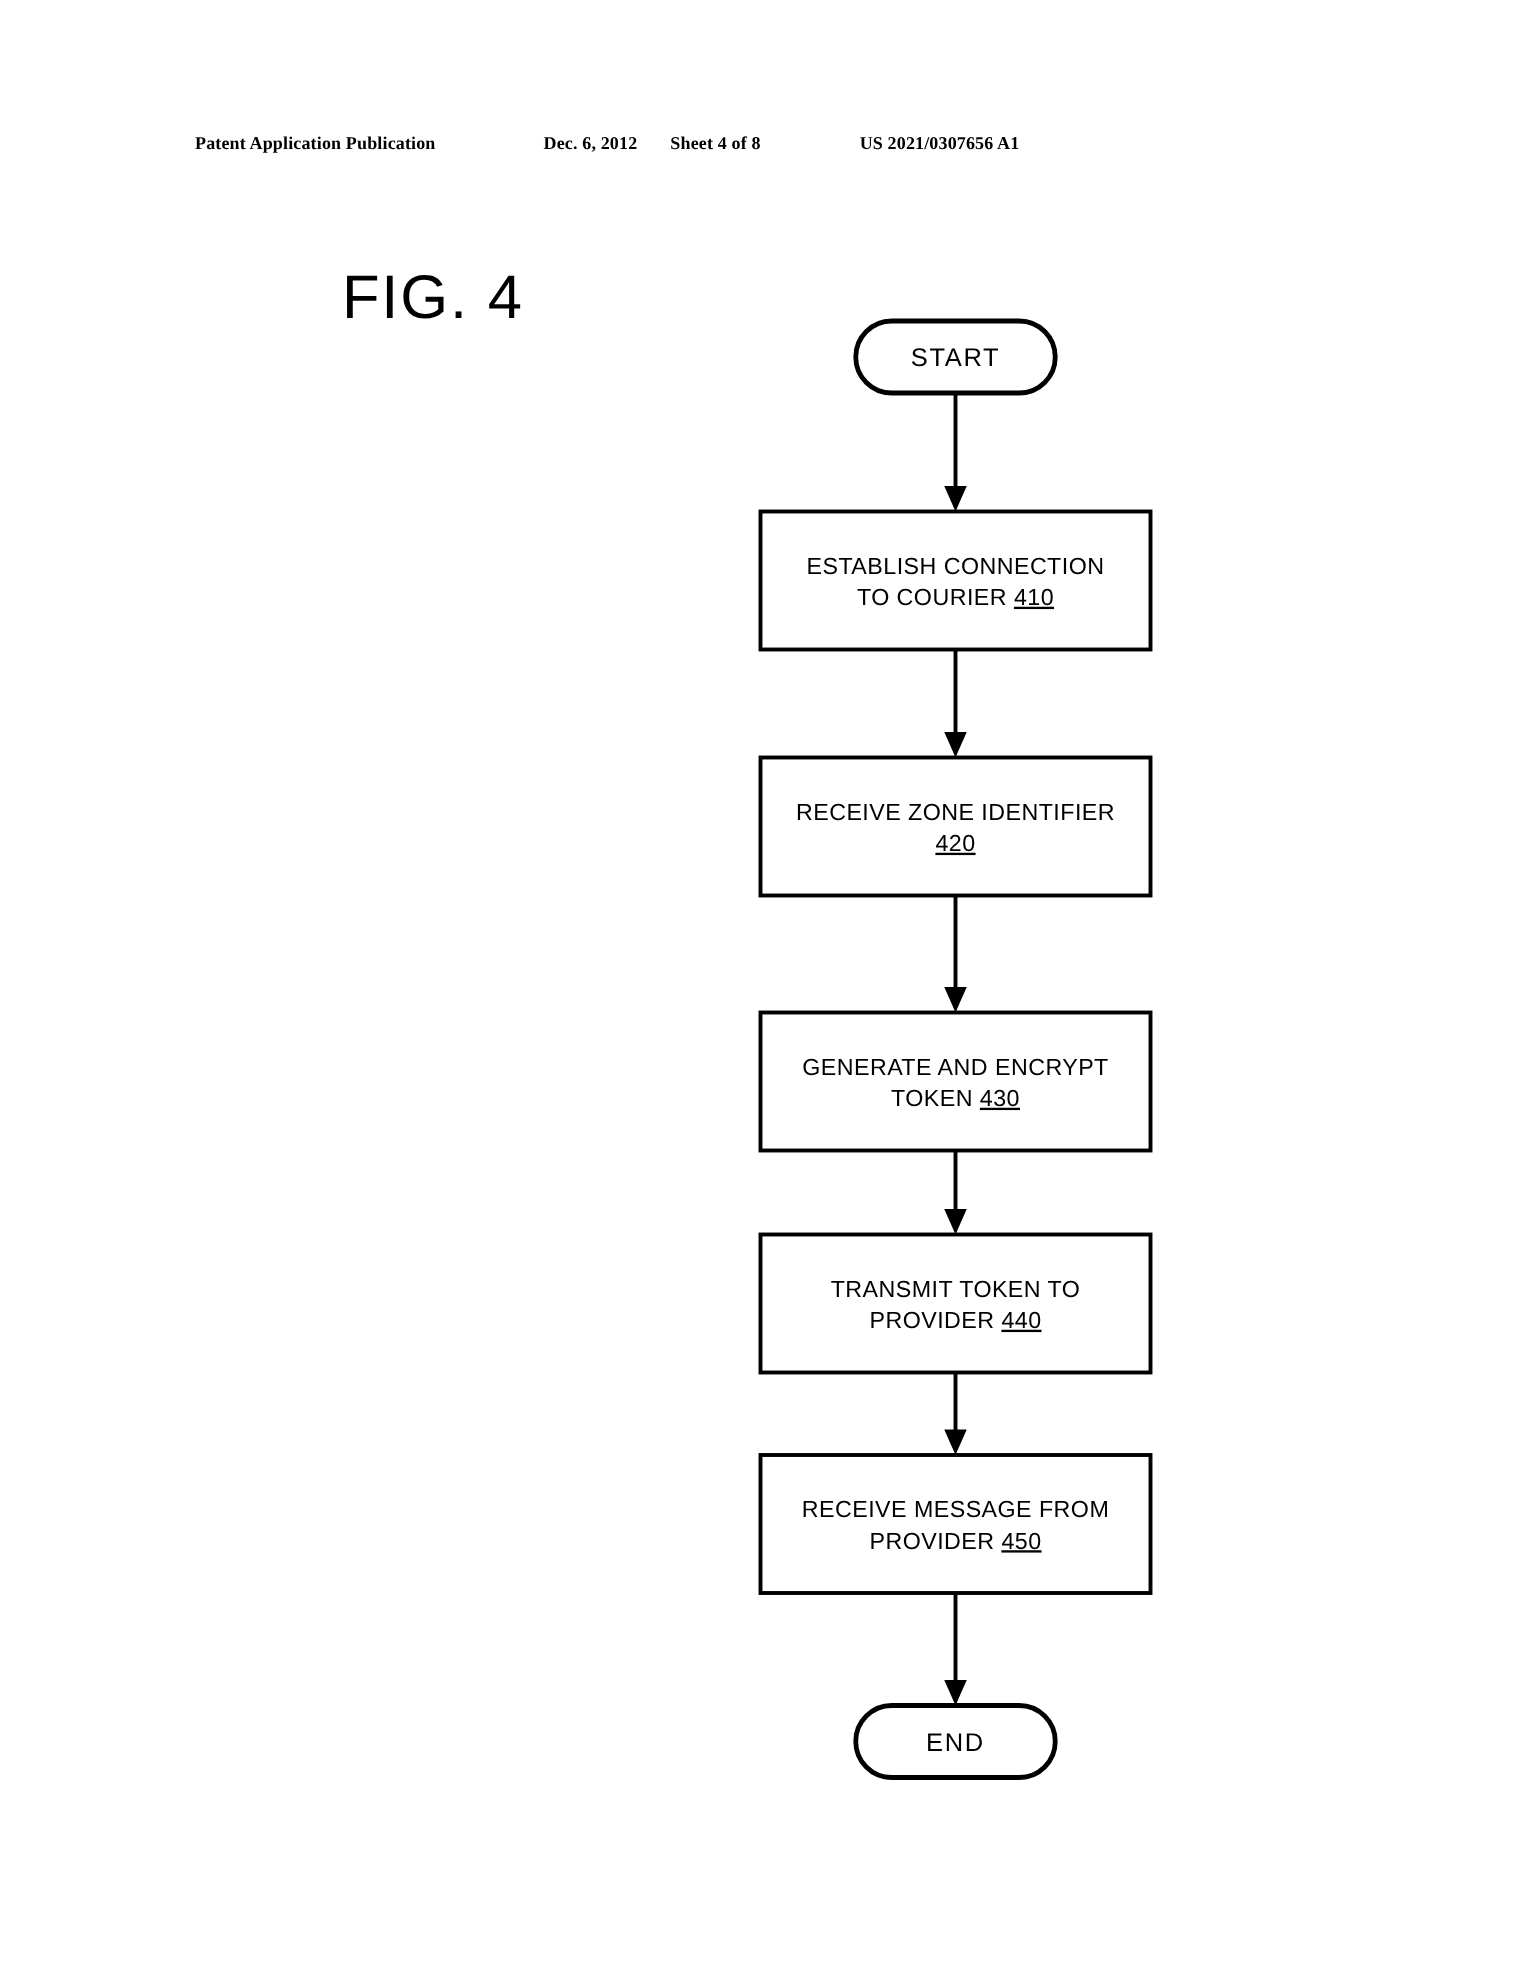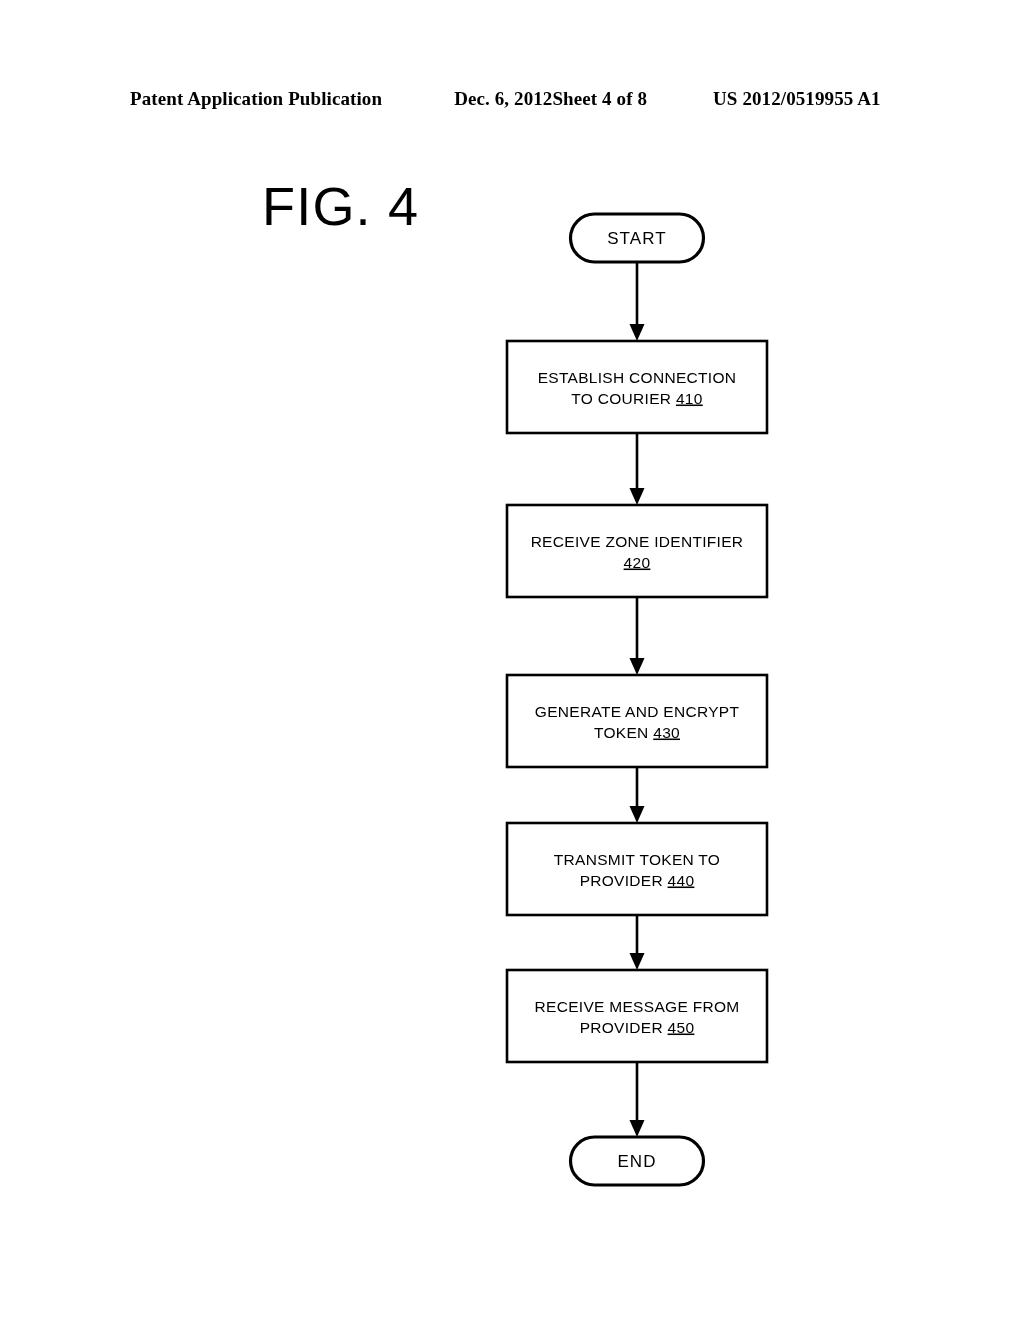--- a/index.html
+++ b/index.html
@@ -21,40 +21,39 @@
   #patent-header {
     position: absolute;
     top: 88px;
     left: 130px;
     width: 756px;
     height: 26px;
     display: flex;
     align-items: baseline;
     font-family: "Liberation Serif", serif;
     font-weight: bold;
-    font-size: 19px;
+    font-size: 12px;
     letter-spacing: 0.1px;
     white-space: nowrap;
     color: #000;
   }
   #patent-header .hdr-pub   { flex: 0 0 auto; }
   #patent-header .hdr-date  { flex: 0 0 auto; margin-left: 72px; }
-  #patent-header .hdr-sheet { flex: 0 0 auto; }
+  #patent-header .hdr-sheet { flex: 0 0 auto; margin-left: 22px; }
   #patent-header .hdr-num   { flex: 0 0 auto; margin-left: 66px; }
 
   
   #figure-label {
     position: absolute;
     top: 175px;
     left: 228px;
     font-family: "Liberation Sans", sans-serif;
-    font-size: 54px;
+    font-size: 41px;
     letter-spacing: 1.2px;
     color: #000;
-    margin-left: 34px;
   }
 
   
   #flowchart {
     position: absolute;
     top: 0;
     left: 0;
     width: 1024px;
     height: 1320px;
   }
@@ -86,21 +85,21 @@
   }
   .connector-head { fill: #000000; stroke: none; }
 </style>
 </head>
 <body>
 
 <div id="patent-header">
   <span class="hdr-pub">Patent Application Publication</span>
   <span class="hdr-date">Dec. 6, 2012</span>
   <span class="hdr-sheet">Sheet 4 of 8</span>
-  <span class="hdr-num">US 2012/0519955 A1</span>
+  <span class="hdr-num">US 2021/0307656 A1</span>
 </div>
 
 <div id="figure-label">FIG. 4</div>
 
 <svg id="flowchart" viewBox="0 0 1024 1320">
   <g id="connector-layer">
       <g>
         <line x1="637" y1="262" x2="637" y2="326" class="connector-line"></line>
         <polygon points="629.5,324 644.5,324 637,341" class="connector-head"></polygon>
       </g>

